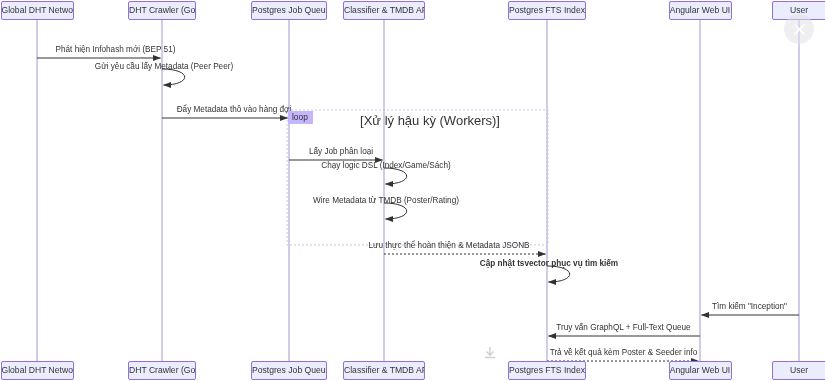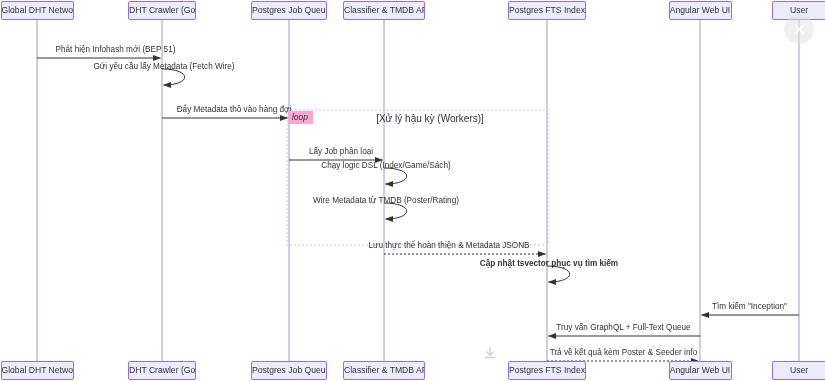--- a/index.html
+++ b/index.html
@@ -44,31 +44,30 @@
   }
   .msg-label {
     position: absolute;
     font-size: 8.2px;
     color: #333333;
     white-space: nowrap;
     transform: translateX(-50%);
   }
   .loop-tag {
     position: absolute;
-    background: #f9a8d4;
+    background: #c4b5fd;
     border: none;
     font-size: 8.4px;
     color: #333333;
     padding: 1px 5px 1px 4px;
     line-height: 11px;
-    font-style: italic;
   }
   .loop-title {
     position: absolute;
-    font-size: 10px;
+    font-size: 13px;
     color: #333333;
     white-space: nowrap;
     transform: translateX(-50%);
   }
   .close-btn {
     position: absolute;
     width: 30px;
     height: 30px;
     border-radius: 50%;
     background: rgba(225,225,230,0.55);
@@ -142,21 +141,21 @@
       <div class="p-box" style="left: 0.5px; top: 361px; width: 73px;"><span>Global DHT Network</span></div>
       <div class="p-box" style="left: 128px; top: 361px; width: 68px;"><span>DHT Crawler (Go)</span></div>
       <div class="p-box" style="left: 251px; top: 361px; width: 76px;"><span>Postgres Job Queue</span></div>
       <div class="p-box" style="left: 343px; top: 361px; width: 82px;"><span>Classifier &amp; TMDB API</span></div>
       <div class="p-box" style="left: 508px; top: 361px; width: 78px;"><span>Postgres FTS Index</span></div>
       <div class="p-box" style="left: 668.5px; top: 361px; width: 63px;"><span>Angular Web UI</span></div>
       <div class="p-box" style="left: 771.5px; top: 361px; width: 55px;"><span>User</span></div>
     </div>
   <div id="labels">
       <div class="msg-label" style="left: 99.5px; top: 45px; margin-left: 16px;">Phát hiện Infohash mới (BEP 51)</div>
-      <div class="msg-label" style="left: 164px; top: 62px;">Gửi yêu cầu lấy Metadata (Fetch Wire)</div>
+      <div class="msg-label" style="left: 164px; top: 62px;">Gửi yêu cầu lấy Metadata (Peer Peer)</div>
       <div class="msg-label" style="left: 234px; top: 105px;">Đẩy Metadata thô vào hàng đợi</div>
       <div class="msg-label" style="left: 341px; top: 147px;">Lấy Job phân loại</div>
       <div class="msg-label" style="left: 386px; top: 161px;">Chạy logic DSL (Index/Game/Sách)</div>
       <div class="msg-label" style="left: 386px; top: 196px;">Wire Metadata từ TMDB (Poster/Rating)</div>
       <div class="msg-label" style="left: 449px; top: 241px; text-align: right;">Lưu thực thể hoàn thiện &amp; Metadata JSONB</div>
       <div class="msg-label" style="left: 549px; top: 259px; font-weight: bold;">Cập nhật tsvector phục vụ tìm kiếm</div>
       <div class="msg-label" style="left: 749.5px; top: 302px;">Tìm kiếm "Inception"</div>
       <div class="msg-label" style="left: 623.5px; top: 323px;">Truy vấn GraphQL + Full-Text Queue</div>
       <div class="msg-label" style="left: 623.5px; top: 348px;">Trả về kết quả kèm Poster &amp; Seeder info</div>
     </div>

